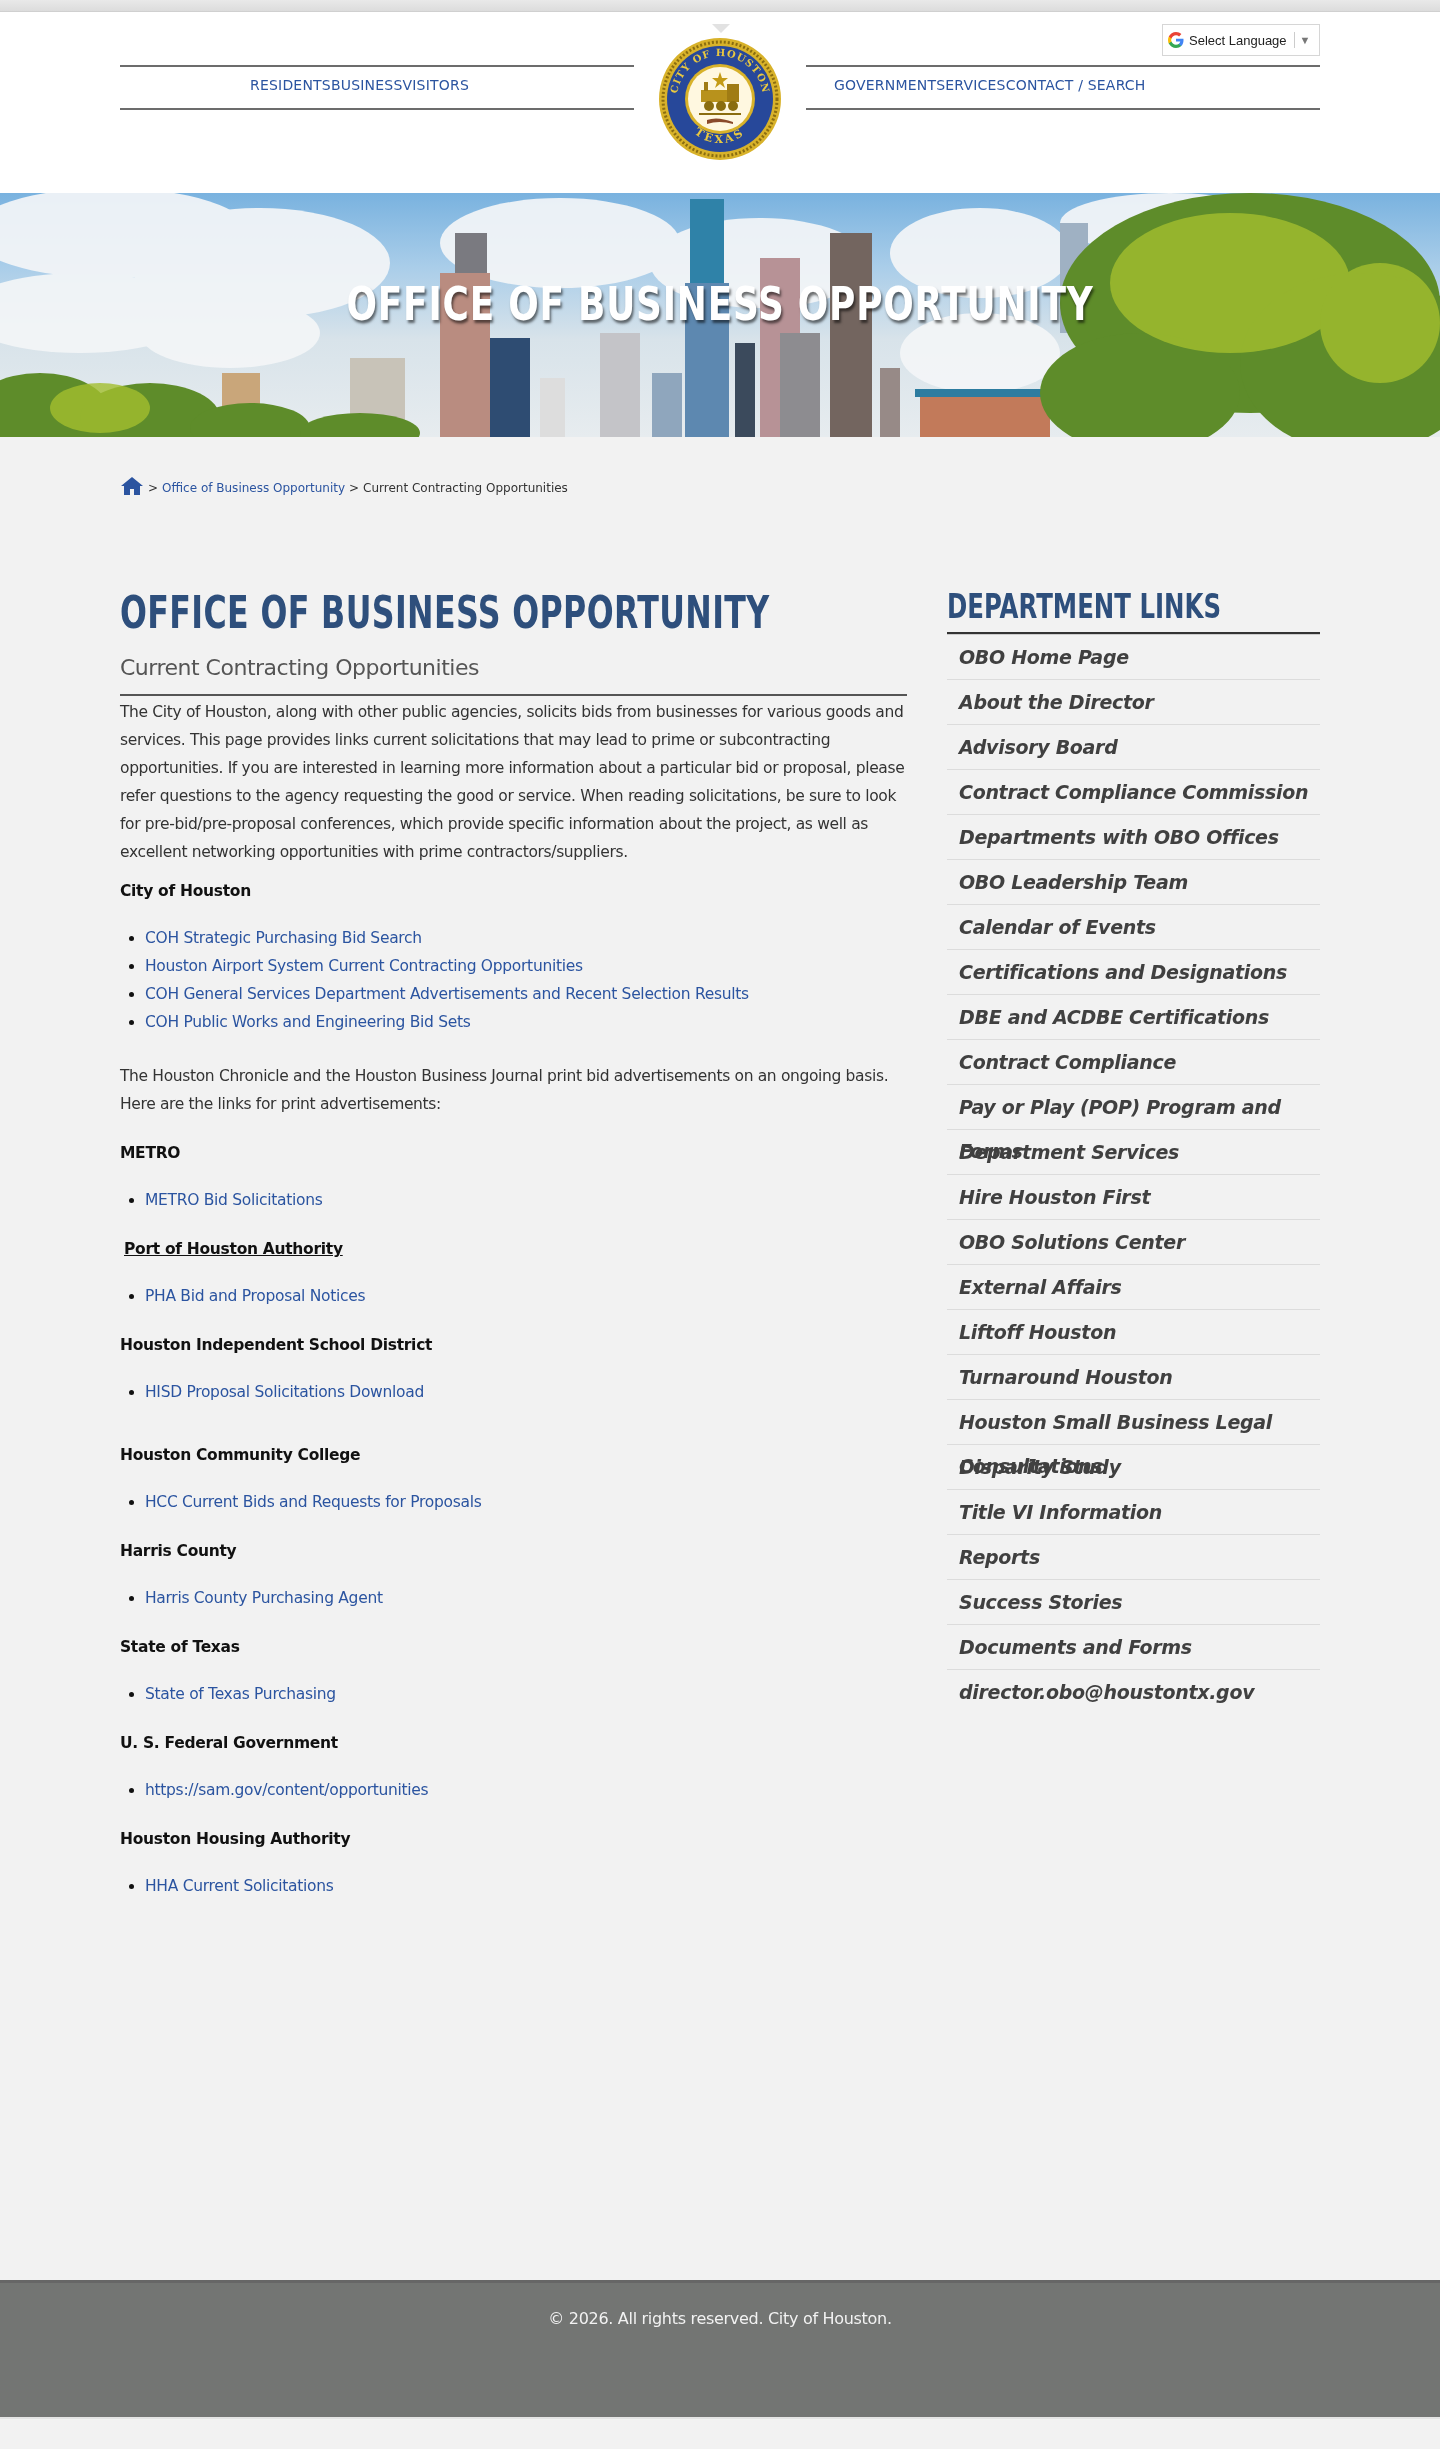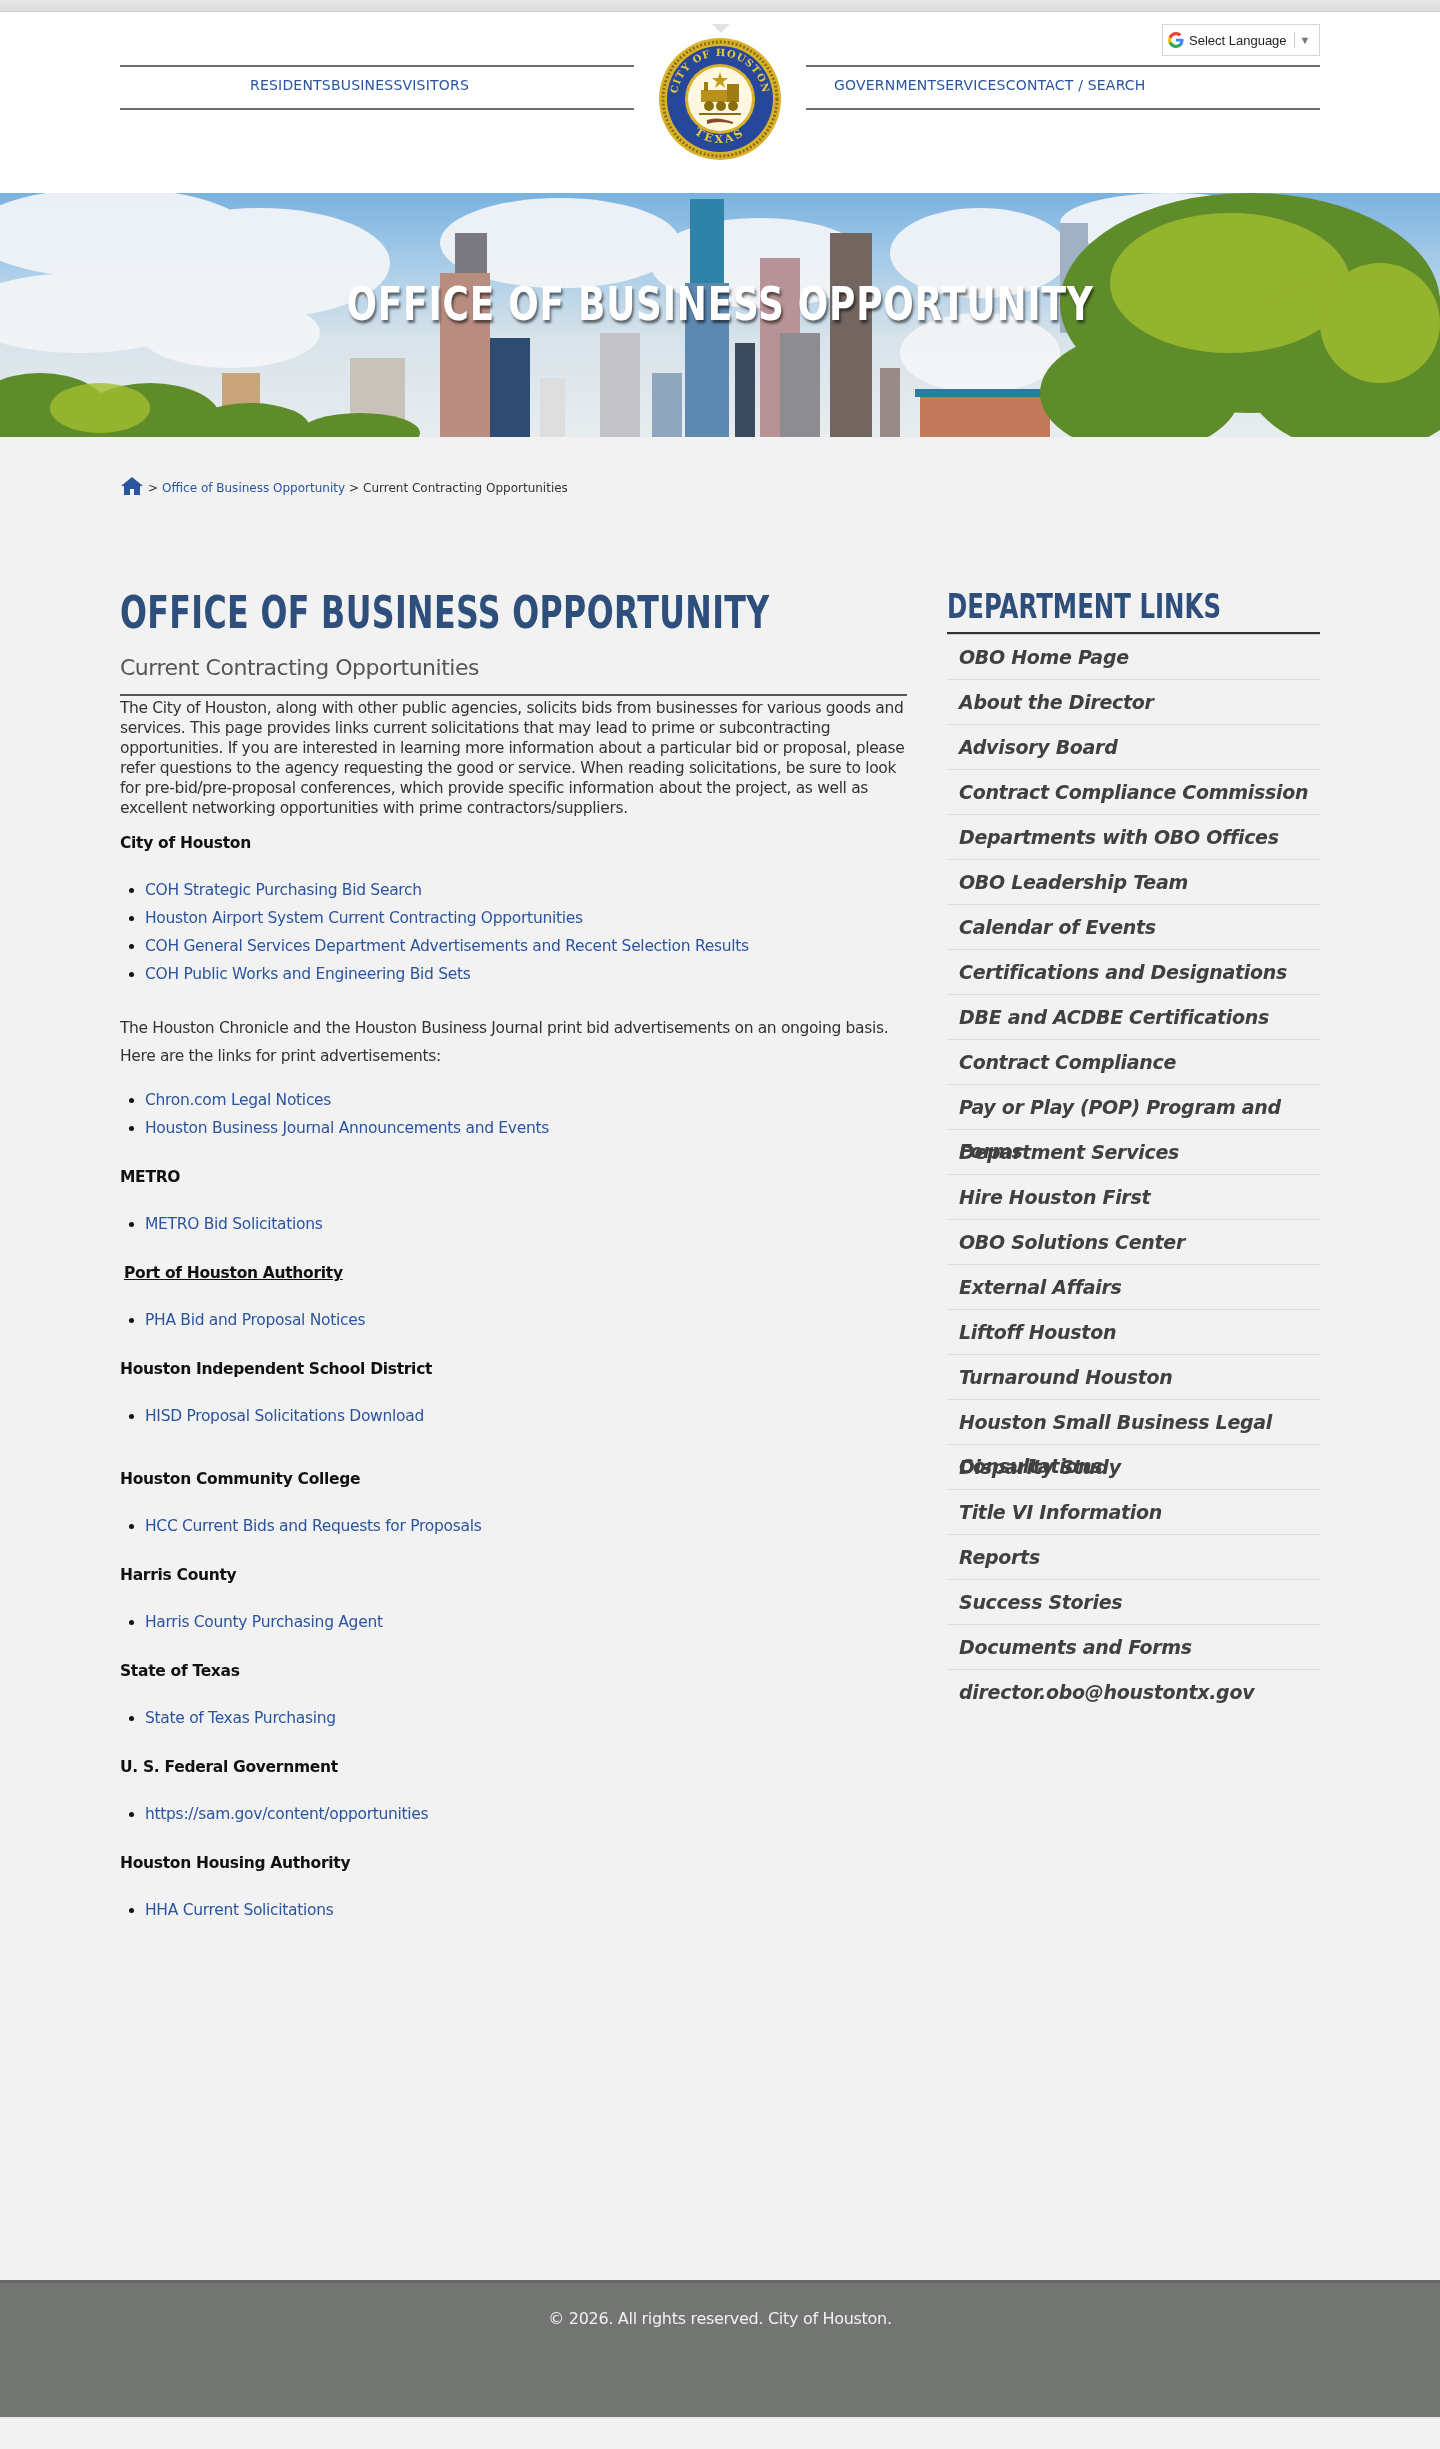--- a/index.html
+++ b/index.html
@@ -45,21 +45,21 @@
   .breadcrumb .current { color: #333; }
 
   .page { position: relative; height: 2449px; }
 
   
   .main { position: absolute; left: 120px; top: 585px; width: 787px; }
   .main h1 { font-family: "DejaVu Sans", sans-serif; font-weight: bold; font-size: 44px; color: #2e4f7c;
     transform: scaleX(0.72); transform-origin: left center; white-space: nowrap; letter-spacing: 0.5px; line-height: 56px; }
   .main .subtitle { margin-top: 14px; font-size: 22px; color: #555; font-weight: normal; padding-bottom: 14px;
     border-bottom: 2px solid #555; font-family: "DejaVu Sans", sans-serif; letter-spacing: -0.5px; }
-  .intro { margin-top: 2px; font-size: 15.5px; line-height: 20px; color: #333; letter-spacing: -0.35px; }
+  .intro { margin-top: 2px; font-size: 15.5px; line-height: 28px; color: #333; letter-spacing: -0.35px; }
   .section-label { font-weight: bold; color: #111; font-size: 15.5px; margin-top: 16px; letter-spacing: -0.3px; }
   .section-label.indent { padding-left: 4px; text-decoration: underline; }
   ul.links { margin: 24px 0 0 0; padding-left: 25px; list-style: disc; }
   ul.links li { font-size: 15.5px; line-height: 28px; color: #111; letter-spacing: -0.3px; }
   ul.links li a { color: #2b54a0; }
   .para2 { margin-top: 26px; font-size: 15.5px; line-height: 28px; color: #333; letter-spacing: -0.35px; }
   .para2 + ul.links { margin-top: 16px; }
 
   
   .sidebar { position: absolute; left: 947px; top: 585px; width: 373px; }
@@ -207,24 +207,20 @@
 
     <div class="section-label">City of Houston</div>
     <ul class="links">
       <li><a>COH Strategic Purchasing Bid Search</a></li>
       <li><a>Houston Airport System Current Contracting Opportunities</a></li>
       <li><a>COH General Services Department Advertisements and Recent Selection Results</a></li>
       <li><a>COH Public Works and Engineering Bid Sets</a></li>
     </ul>
 
     <p class="para2"> The Houston Chronicle and the Houston Business Journal print bid advertisements on an ongoing basis. Here are the links for print advertisements:</p>
-    <ul class="links">
-      <li><a>Chron.com Legal Notices</a></li>
-      <li><a>Houston Business Journal Announcements and Events</a></li>
-    </ul>
 
     <div class="section-label" style="margin-top:26px">METRO</div>
     <ul class="links">
       <li><a>METRO Bid Solicitations</a></li>
     </ul>
 
     <div class="section-label indent" style="margin-top:26px"> Port of Houston Authority</div>
     <ul class="links">
       <li><a>PHA Bid and Proposal Notices</a></li>
     </ul>

